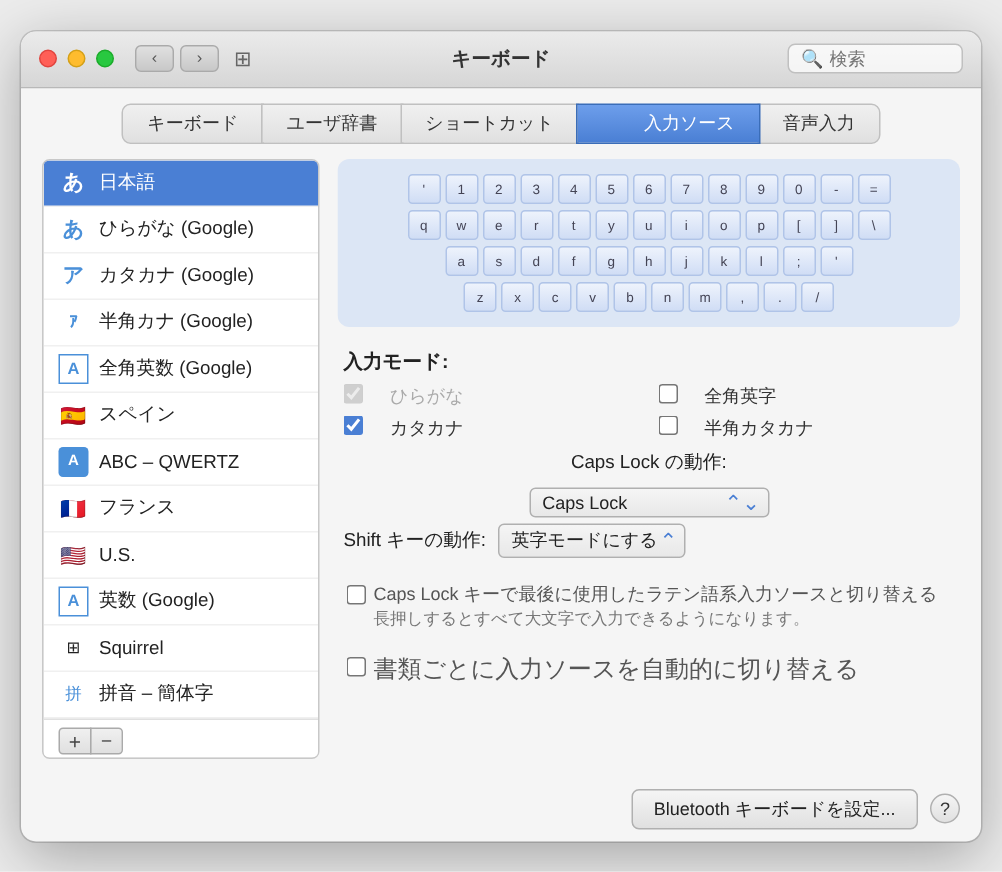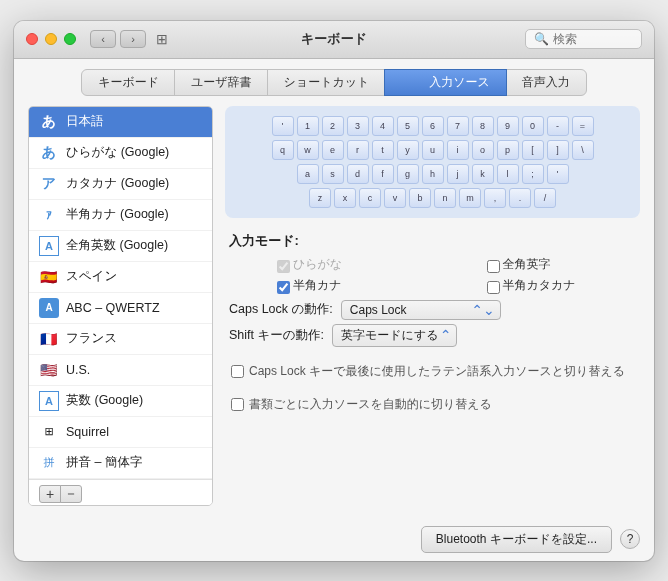--- a/index.html
+++ b/index.html
@@ -215,41 +215,41 @@
       margin-bottom: 6px;
     }
     .checkboxes-grid {
       display: grid;
       grid-template-columns: 1fr 1fr;
       gap: 4px 12px;
       margin-bottom: 6px;
     }
     .checkbox-item {
       display: flex;
-      align-items: flex-end;
-      gap: 3px;
+      align-items: flex-start;
+      gap: 18px;
       font-size: 12px;
       color: #333;
-      margin-left: 48px;
     }
     .checkbox-item input[type="checkbox"] {
       width: 13px;
       height: 13px;
       accent-color: #4a7fd4;
     }
     .checkbox-item.disabled {
       color: #aaa;
     }
     .caps-lock-row {
       display: flex;
       align-items: center;
       gap: 8px;
       font-size: 12.5px;
       color: #222;
       margin-bottom: 4px;
+      flex-direction: column;
     }
     .select-box {
       border: 1px solid #b0b0b0;
       border-radius: 4px;
       background: linear-gradient(180deg, #f5f5f5 0%, #e8e8e8 100%);
       padding: 2px 20px 2px 8px;
       font-size: 12px;
       color: #222;
       position: relative;
       display: inline-flex;
@@ -494,21 +494,21 @@
           <div class="checkbox-item disabled">
             <input type="checkbox" checked="" disabled="" style="">
             <span>ひらがな</span>
           </div>
           <div class="checkbox-item">
             <input type="checkbox" style="">
             <span>全角英字</span>
           </div>
           <div class="checkbox-item">
             <input type="checkbox" checked="" style="">
-            <span>半角カナ</span>
+            <span>カタカナ</span>
           </div>
           <div class="checkbox-item">
             <input type="checkbox" style="">
             <span>半角カタカナ</span>
           </div>
         </div>
 
         <div class="caps-lock-row">
           <span>Caps Lock の動作:</span>
           <div class="select-box">
@@ -523,26 +523,27 @@
             <span>英字モードにする</span>
             <span class="select-arrow">⌃</span>
           </div>
         </div>
 
 
         <div class="option-row">
           <input type="checkbox" style="">
           <div>
             <div style="font-size:12px;color:#555;">Caps Lock キーで最後に使用したラテン語系入力ソースと切り替える</div>
+            <div style="font-size:11px;color:#777;">長押しするとすべて大文字で入力できるようになります。</div>
           </div>
         </div>
 
         <div class="option-row">
           <input type="checkbox" style="">
-          <span style="font-size:12px;color:#555;">書類ごとに入力ソースを自動的に切り替える</span>
+          <span style="font-size:16px;color:#555;">書類ごとに入力ソースを自動的に切り替える</span>
         </div>
       </div>
     </div>
   </div>
 
   <div class="bottom-bar">
     <button class="btn-bluetooth">Bluetooth キーボードを設定...</button>
     <div class="btn-question">?</div>
   </div>
 </div>

